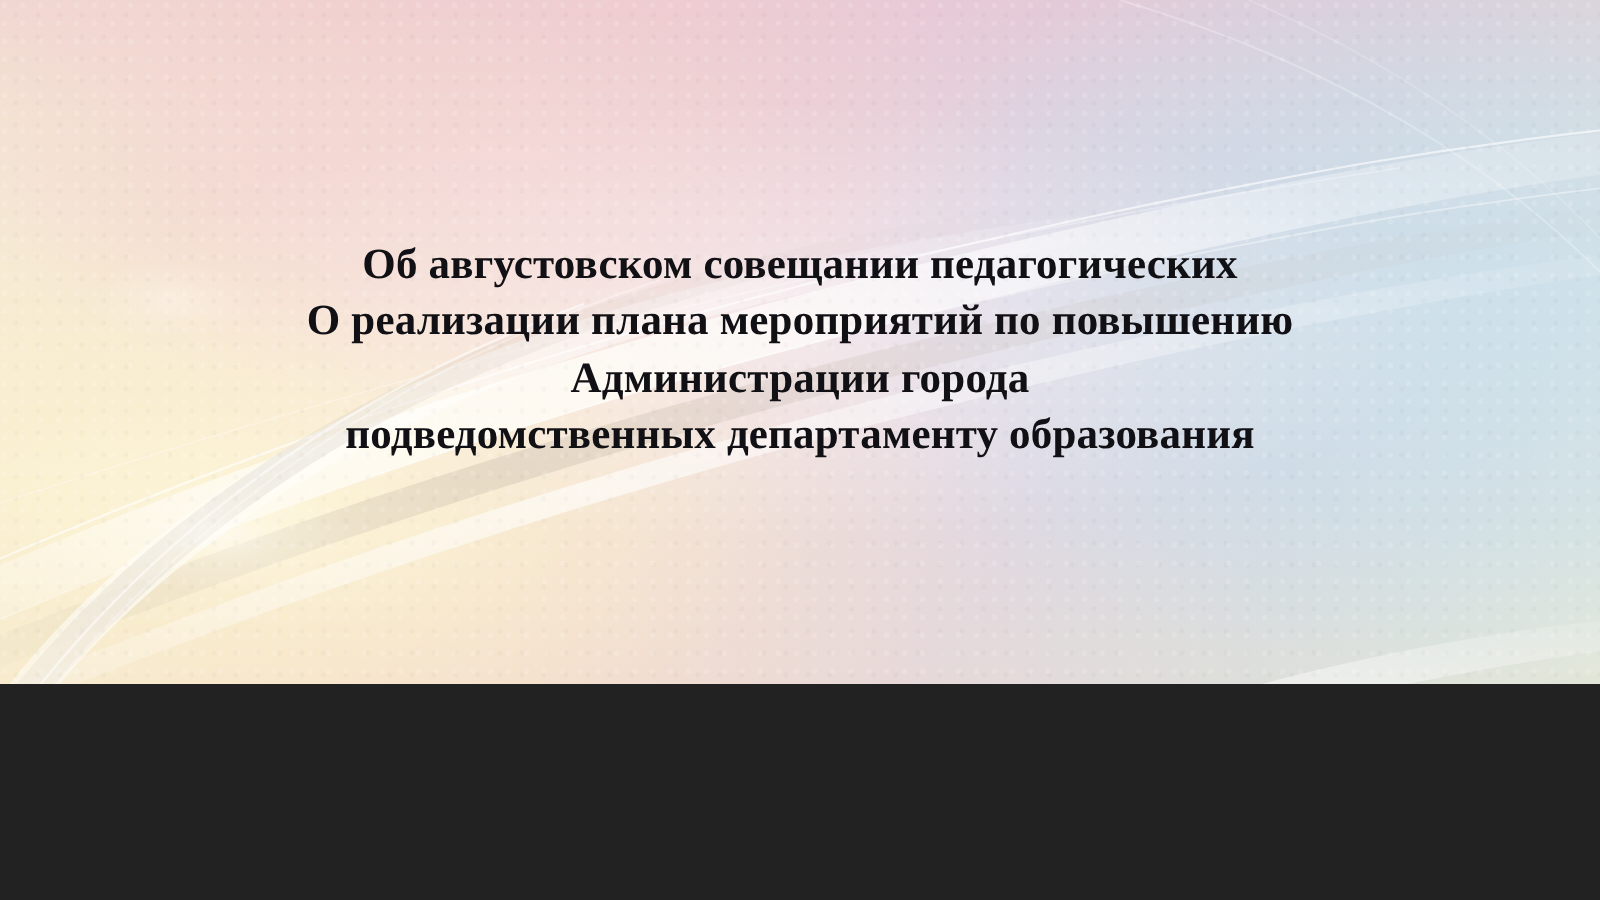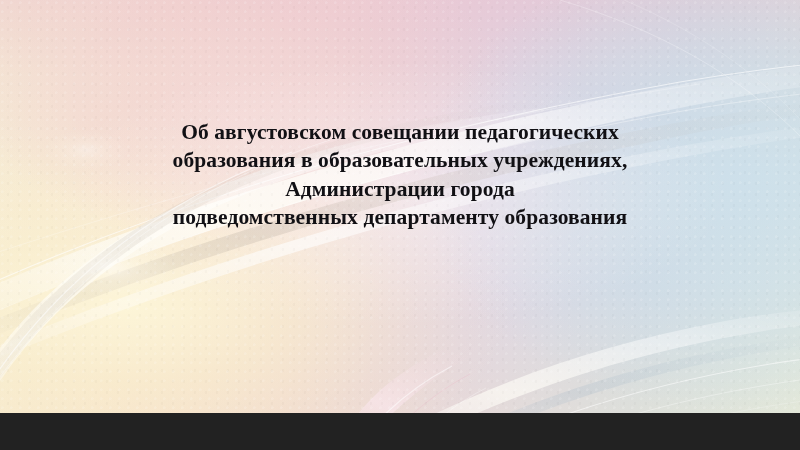--- a/index.html
+++ b/index.html
@@ -4,21 +4,21 @@
 <title>Slide</title>
 <style>
   html, body {
     margin: 0;
     padding: 0;
     background: #222;
   }
   .slide {
     position: relative;
     width: 800px;
-    height: 413px;
+    height: 342px;
     overflow: hidden;
     font-family: "Liberation Serif", "DejaVu Serif", serif;
     background: #fca5a5;
   }
 
   
   .bg-layer {
     position: absolute;
     inset: 0;
     pointer-events: none;
@@ -232,20 +232,20 @@
     <path d="M 560,0 C 660,30 740,76 800,136" fill="none" stroke="#ffffff" stroke-opacity="0.26" stroke-width="1"></path>
     <path d="M 624,0 C 704,34 766,80 812,132" fill="none" stroke="#ffffff" stroke-opacity="0.18" stroke-width="0.9"></path>
   </svg>
 
   <div class="bg-layer bg-texture"></div>
 
   <div class="content">
 
     <div class="title-block">
       <div class="title-line">Об августовском совещании педагогических</div>
-      <div class="title-line">образования в образовательных учреждениях,</div>
+      <div class="title-line">О реализации плана мероприятий по повышению</div>
       <div class="title-line">Администрации города</div>
       <div class="title-line">подведомственных департаменту образования</div>
     </div>
 
 
   </div>
 </div>
 
 </body></html>

